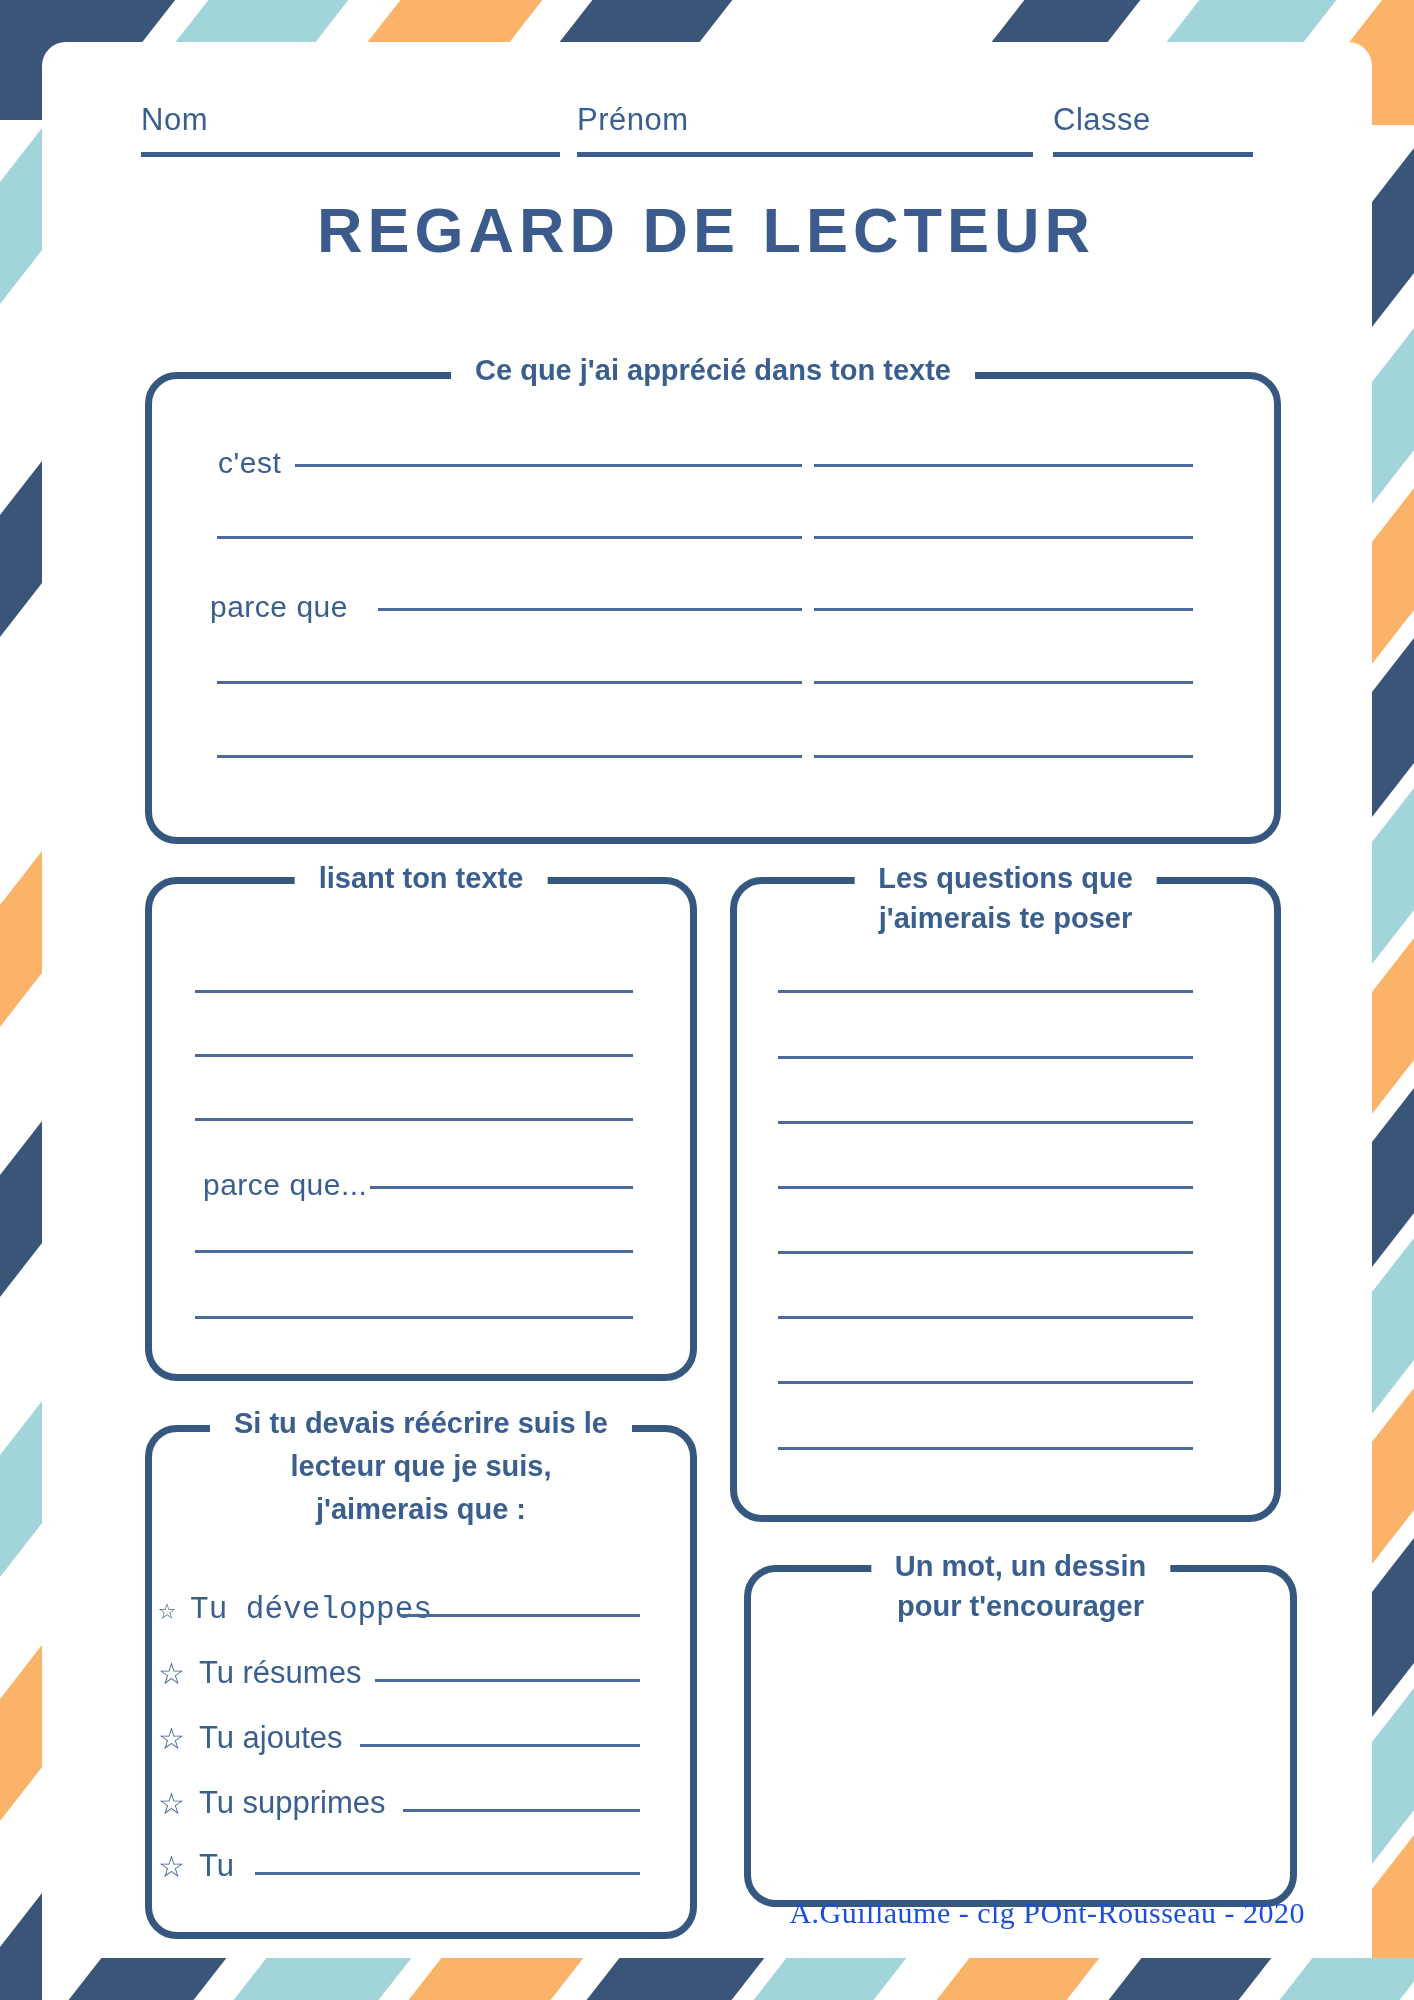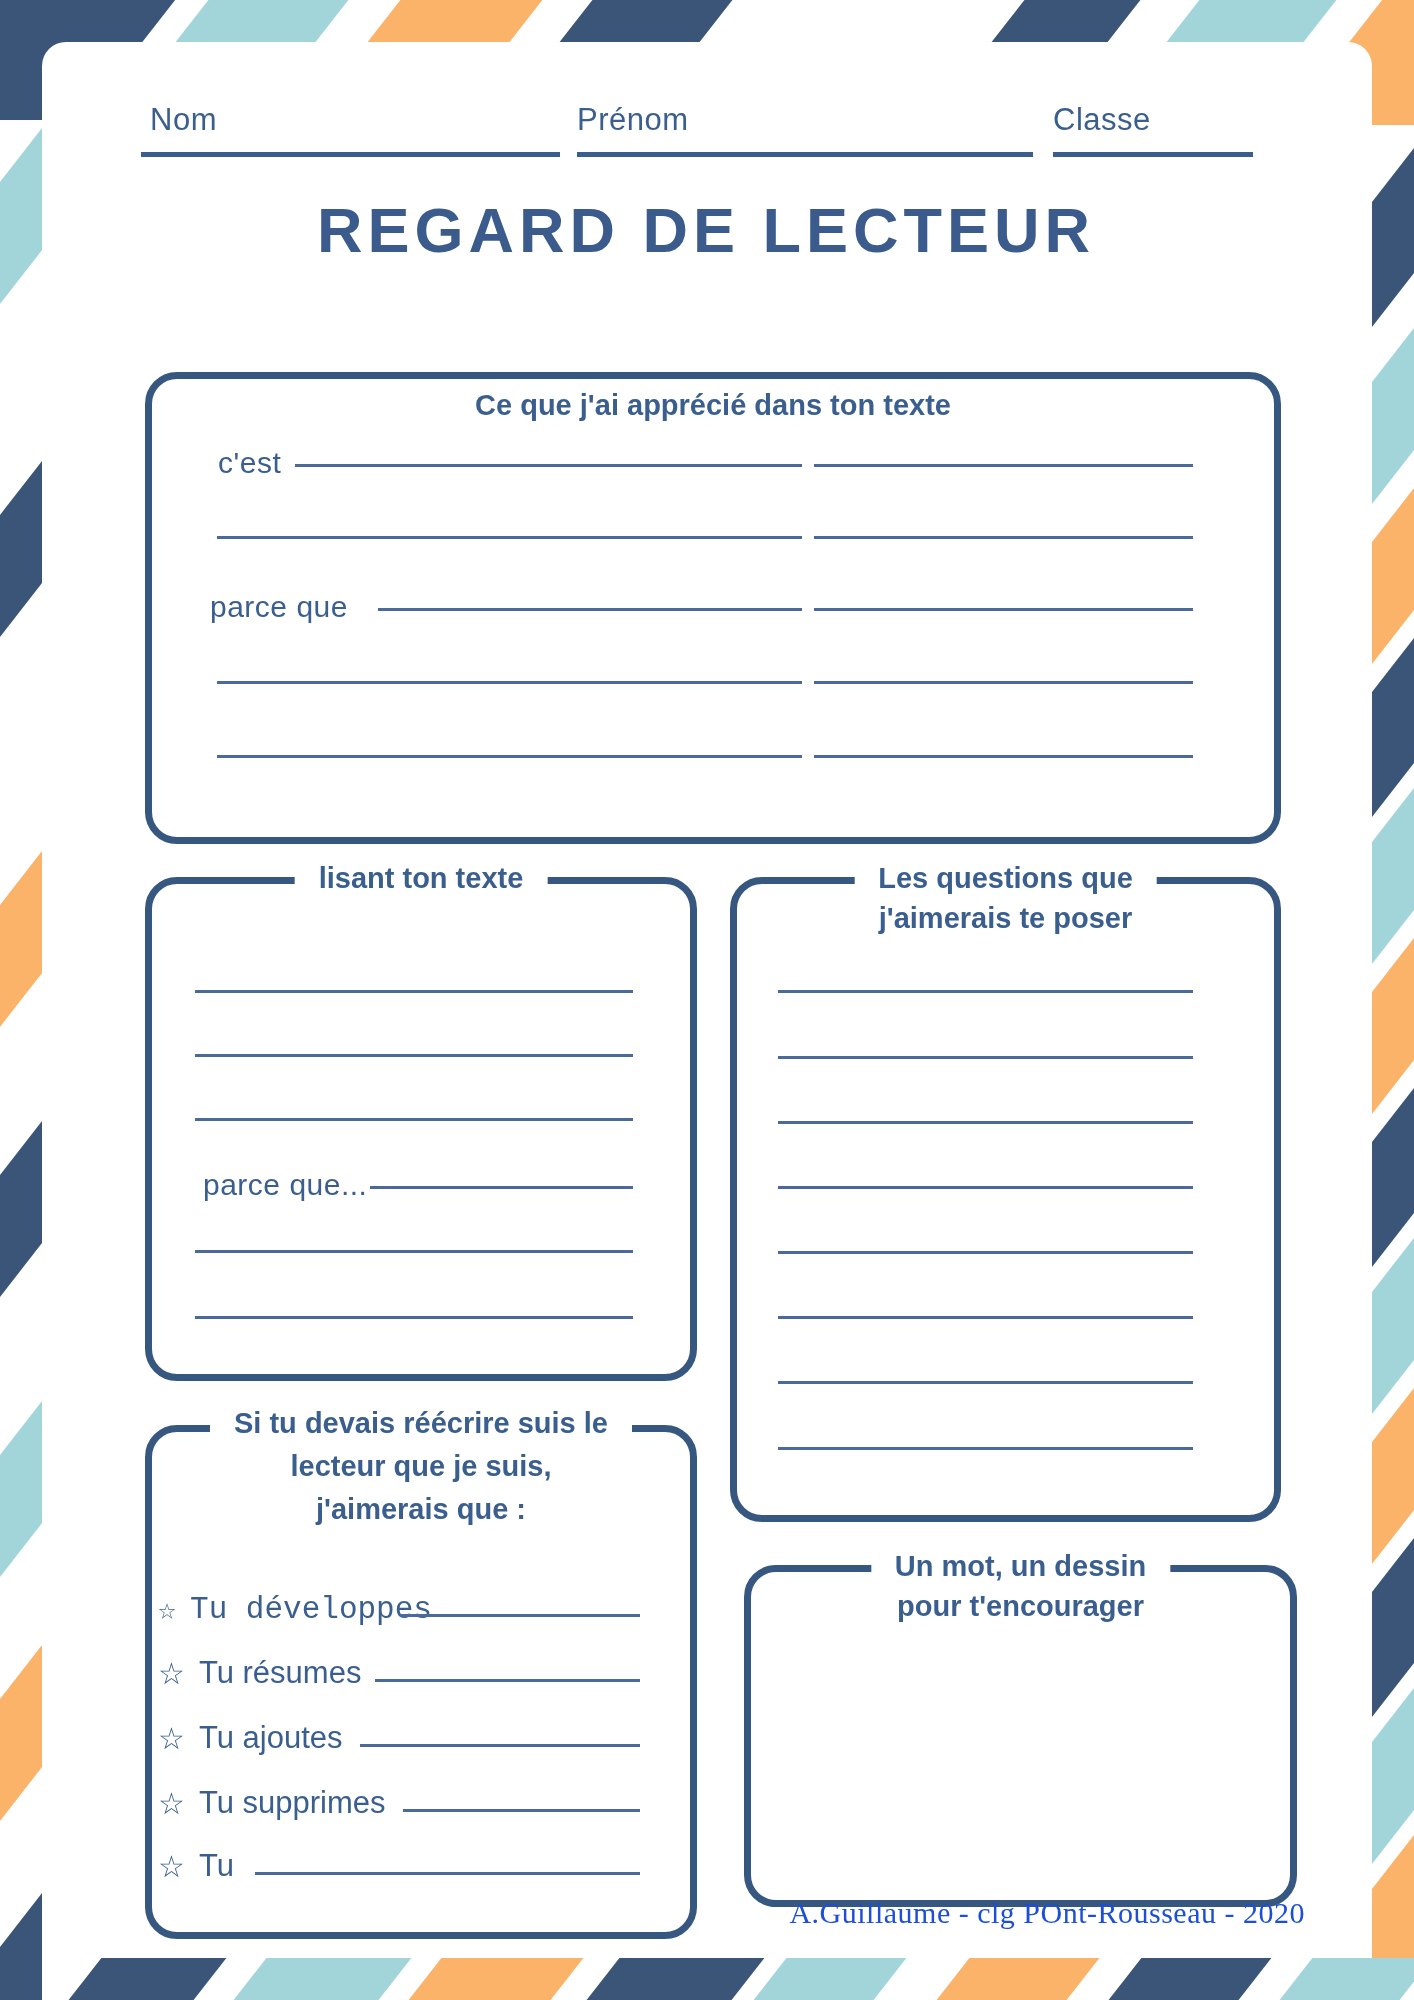--- a/index.html
+++ b/index.html
@@ -92,31 +92,31 @@
   <div class="stripe sb-h c-orange" style="left:425px;width:142px;"></div>
   <div class="stripe sb-h c-navy" style="left:603px;width:145px;"></div>
   <div class="stripe sb-h c-teal" style="left:770px;width:120px;"></div>
   <div class="stripe sb-h c-orange" style="left:953px;width:130px;"></div>
   <div class="stripe sb-h c-navy" style="left:1125px;width:130px;"></div>
   <div class="stripe sb-h c-teal" style="left:1296px;width:120px;"></div>
 </div>
 
 <div class="card"></div>
 
-<div class="field-label" style="left:150px;top:102px;">Nom</div>
+<div class="field-label" style="left:141px;top:102px;">Nom</div>
 <div class="field-label" style="left:577px;top:102px;">Prénom</div>
 <div class="field-label" style="left:1053px;top:102px;">Classe</div>
 <div class="field-line" style="left:141px;top:152px;width:419px;"></div>
 <div class="field-line" style="left:577px;top:152px;width:456px;"></div>
 <div class="field-line" style="left:1053px;top:152px;width:200px;"></div>
 
 <div class="main-title">REGARD DE LECTEUR</div>
 
 <div class="box" style="left:145px;top:372px;width:1122px;height:458px;">
-  <div class="chip" style="top:-33px;margin-top:35px;">Ce que j'ai apprécié dans ton texte</div>
+  <div class="chip" style="top:-33px;">Ce que j'ai apprécié dans ton texte</div>
 </div>
 <div class="lbl" style="left:218px;top:446px;">c'est</div>
 <div class="wline gapped" style="left:295px;top:464px;width:898px;--g1:507px;--g2:519px;"></div>
 <div class="wline gapped" style="left:217px;top:536px;width:976px;--g1:585px;--g2:597px;"></div>
 <div class="lbl" style="left:210px;top:590px;">parce que</div>
 <div class="wline gapped" style="left:378px;top:608px;width:815px;--g1:424px;--g2:436px;"></div>
 <div class="wline gapped" style="left:217px;top:681px;width:976px;--g1:585px;--g2:597px;"></div>
 <div class="wline gapped" style="left:217px;top:755px;width:976px;--g1:585px;--g2:597px;"></div>
 
 <div class="box" style="left:145px;top:877px;width:538px;height:490px;">

